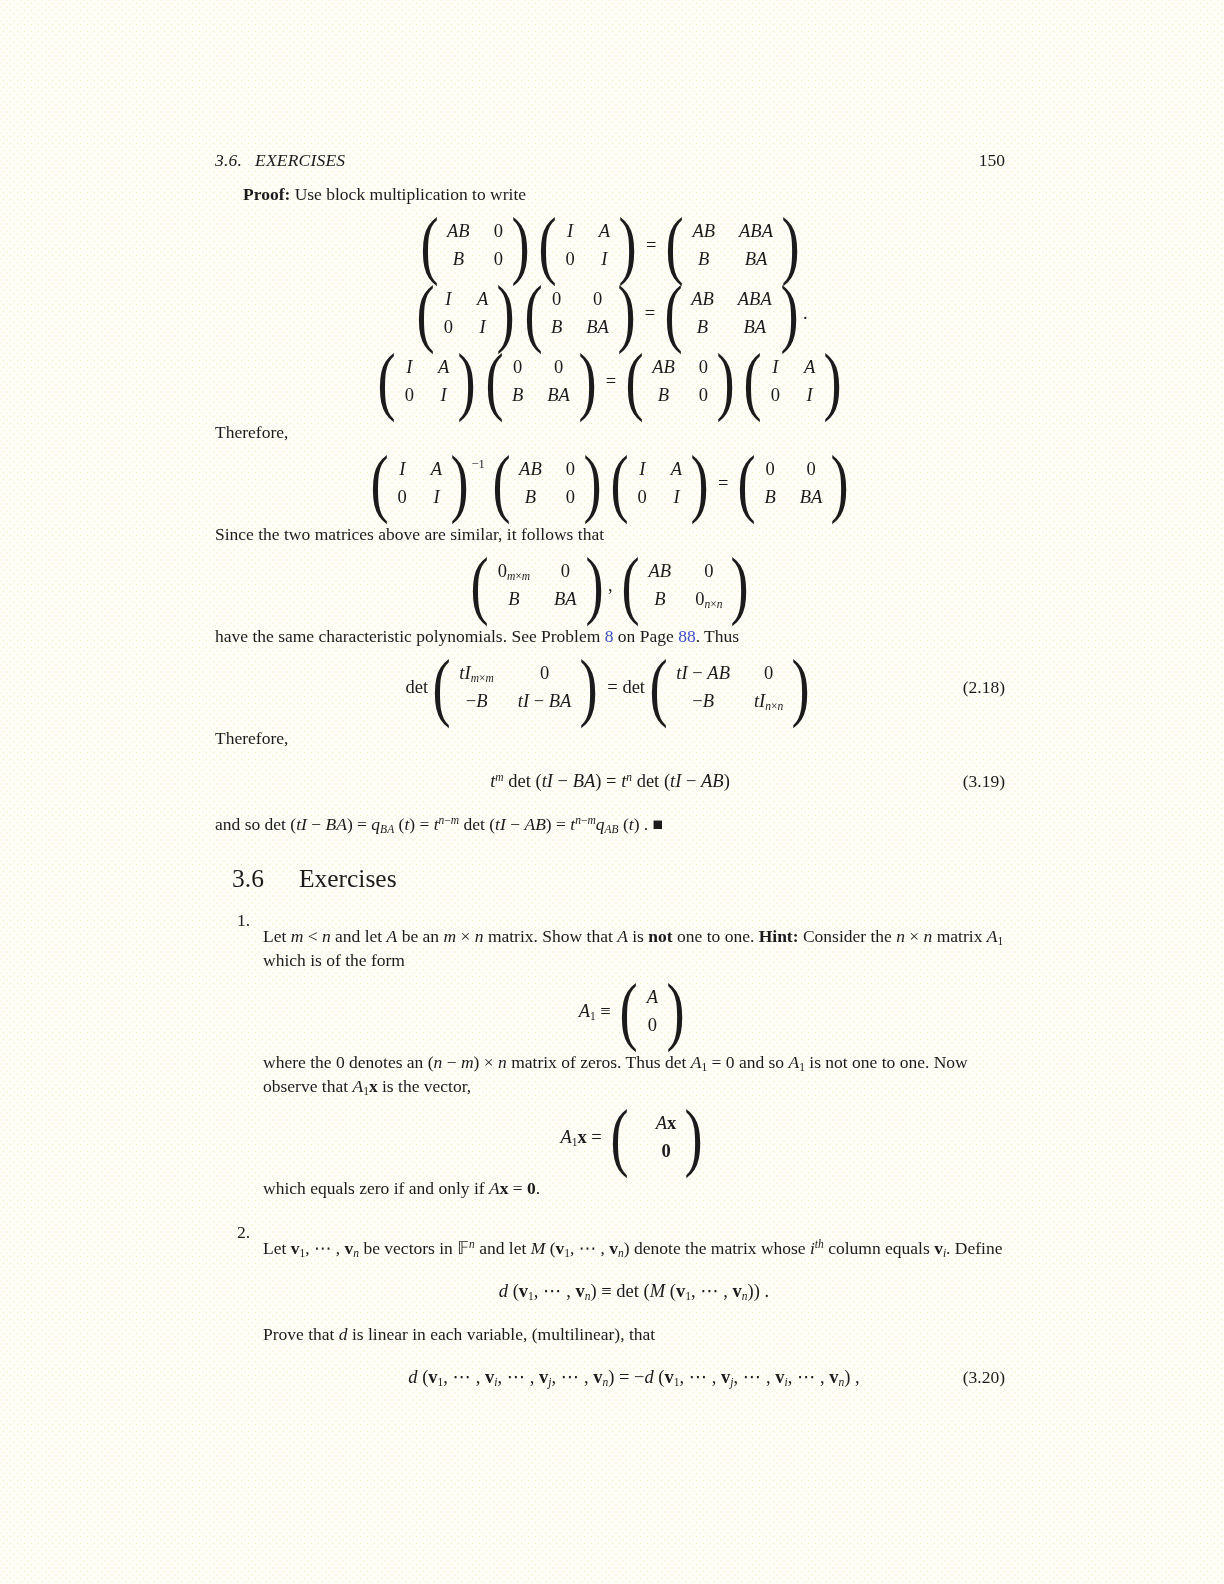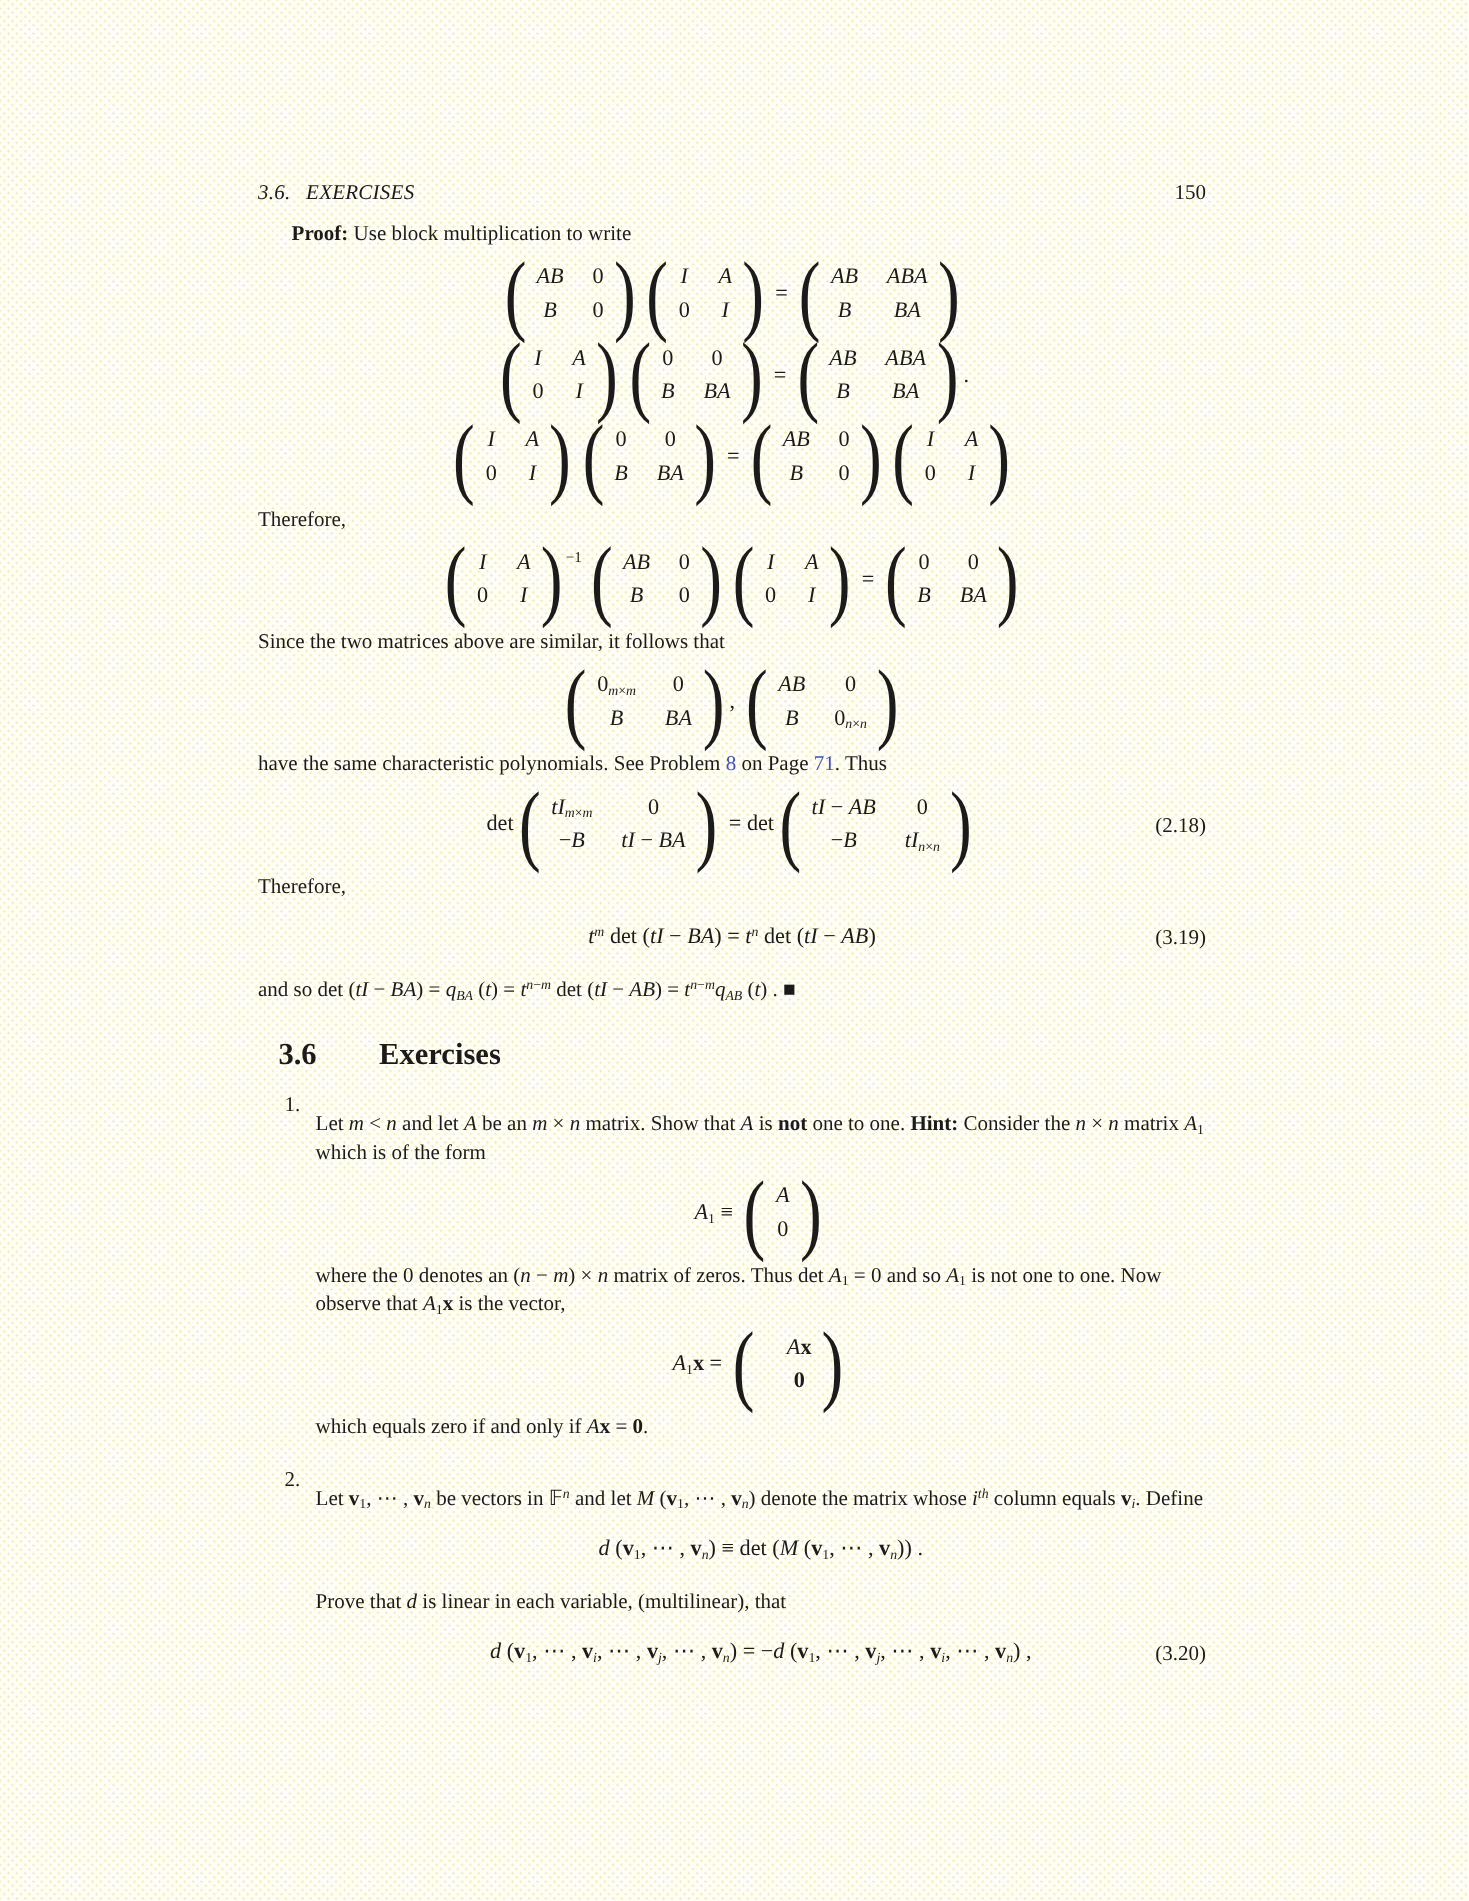--- a/index.html
+++ b/index.html
@@ -45,21 +45,21 @@
   .eq-tag{position:absolute;right:0;top:50%;transform:translateY(-50%);font-size:17.5px;}
 
   
   .mat{display:inline-flex;align-items:center;margin:0 3px;}
   .paren{font-size:64px;line-height:0.9;font-weight:400;transform:scaleY(1.18) scaleX(0.85);transform-origin:center;display:inline-block;}
   .mat-cells{display:inline-grid;row-gap:6px;column-gap:24px;margin:0 7px;justify-items:center;align-items:center;padding:4px 0;}
   .mat-cell{font-size:18.5px;line-height:22px;white-space:pre;}
   .mat-sup{align-self:flex-start;font-size:12.5px;margin:-2px 0 0 1px;}
 
   
-  h2.section-heading{margin:28px 0 12px 17px;font-size:25.5px;line-height:30px;font-weight:700;display:flex;gap:52px;}
+  h2.section-heading{margin:28px 0 12px 17px;font-size:25.5px;line-height:30px;font-weight:400;display:flex;gap:35px;}
 
   
   .exercise{display:flex;margin:14px 0 10px 0;}
   .ex-num{width:26px;flex:none;margin-left:22px;}
   .ex-body{flex:1;min-width:0;}
 </style>
 </head>
 <body>
 
 <div class="page">
@@ -261,21 +261,21 @@
               <span class="mat-cell"><i>A</i><i>B</i></span>
               <span class="mat-cell">0</span>
               <span class="mat-cell"><i>B</i></span>
               <span class="mat-cell">0<sub><i>n</i>×<i>n</i></sub></span>
             </span>
             <span class="paren">)</span>
           </span>
         </span>
       </div>
 
-    <p class="para">have the same characteristic polynomials. See Problem <a class="ref">8</a> on Page <a class="ref">71</a>. Thus</p>
+    <p class="para">have the same characteristic polynomials. See Problem <a class="ref">8</a> on Page <a class="ref">88</a>. Thus</p>
 
     <div class="eq">
         <span class="eq-row">
           <span class="tok"><span class="rm">det</span></span>
           <span class="mat">
             <span class="paren">(</span>
             <span class="mat-cells" style="grid-template-columns: repeat(2, auto);">
               <span class="mat-cell"><i>t</i><i>I</i><sub><i>m</i>×<i>m</i></sub></span>
               <span class="mat-cell">0</span>
               <span class="mat-cell">−<i>B</i></span>

